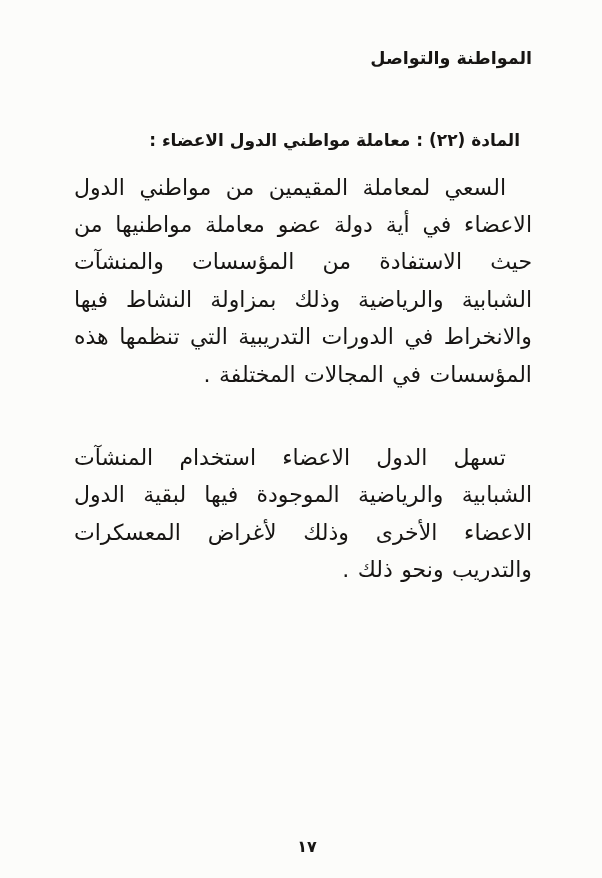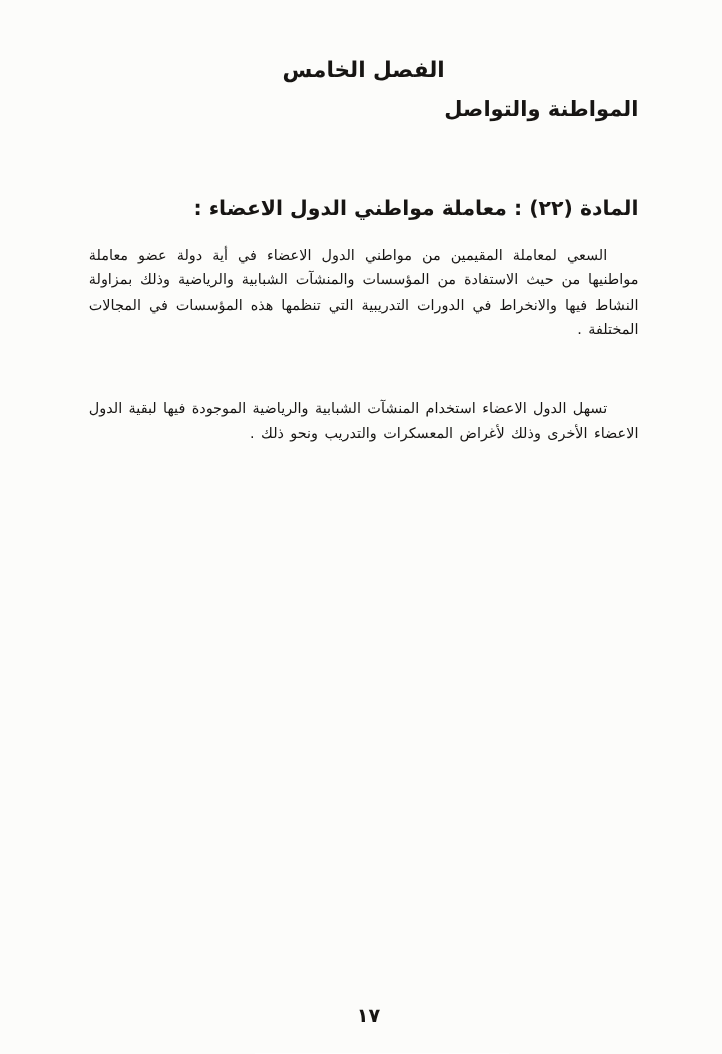--- a/index.html
+++ b/index.html
@@ -36,26 +36,26 @@
   .article {
     margin-top: 46px;
   }
   .article.first {
     margin-top: 50px;
   }
   .article-heading {
     font-weight: bold;
     font-size: 17px;
     line-height: 1.85;
-    margin: 0 0 12px 0;
+    margin: 0 12px 12px 0;
     text-align: justify;
   }
   .article-body {
     margin: 0;
-    font-size: 12px;
+    font-size: 22px;
     line-height: 1.7;
     text-align: justify;
     text-indent: 26px;
     word-spacing: 1.5px;
   }
   .page-number {
     position: absolute;
     bottom: 22px;
     left: 12px;
     right: 0;
@@ -63,21 +63,20 @@
     font-weight: bold;
     font-size: 16px;
   }
 </style>
 </head>
 <body>
 
 <div class="page">
 
   <header>
-    <h1 class="chapter-title">الفصل الخامس</h1>
     <h2 class="chapter-subtitle">المواطنة والتواصل</h2>
   </header>
 
   <section class="article first">
     <h3 class="article-heading">المادة (٢٢) : معاملة مواطني الدول الاعضاء :</h3>
     <p class="article-body">السعي لمعاملة المقيمين من مواطني الدول الاعضاء في أية دولة عضو معاملة مواطنيها من حيث الاستفادة من المؤسسات والمنشآت الشبابية والرياضية وذلك بمزاولة النشاط فيها والانخراط في الدورات التدريبية التي تنظمها هذه المؤسسات في المجالات المختلفة .</p>
   </section>
 
   <section class="article">
     <p class="article-body">تسهل الدول الاعضاء استخدام المنشآت الشبابية والرياضية الموجودة فيها لبقية الدول الاعضاء الأخرى وذلك لأغراض المعسكرات والتدريب ونحو ذلك .</p>

